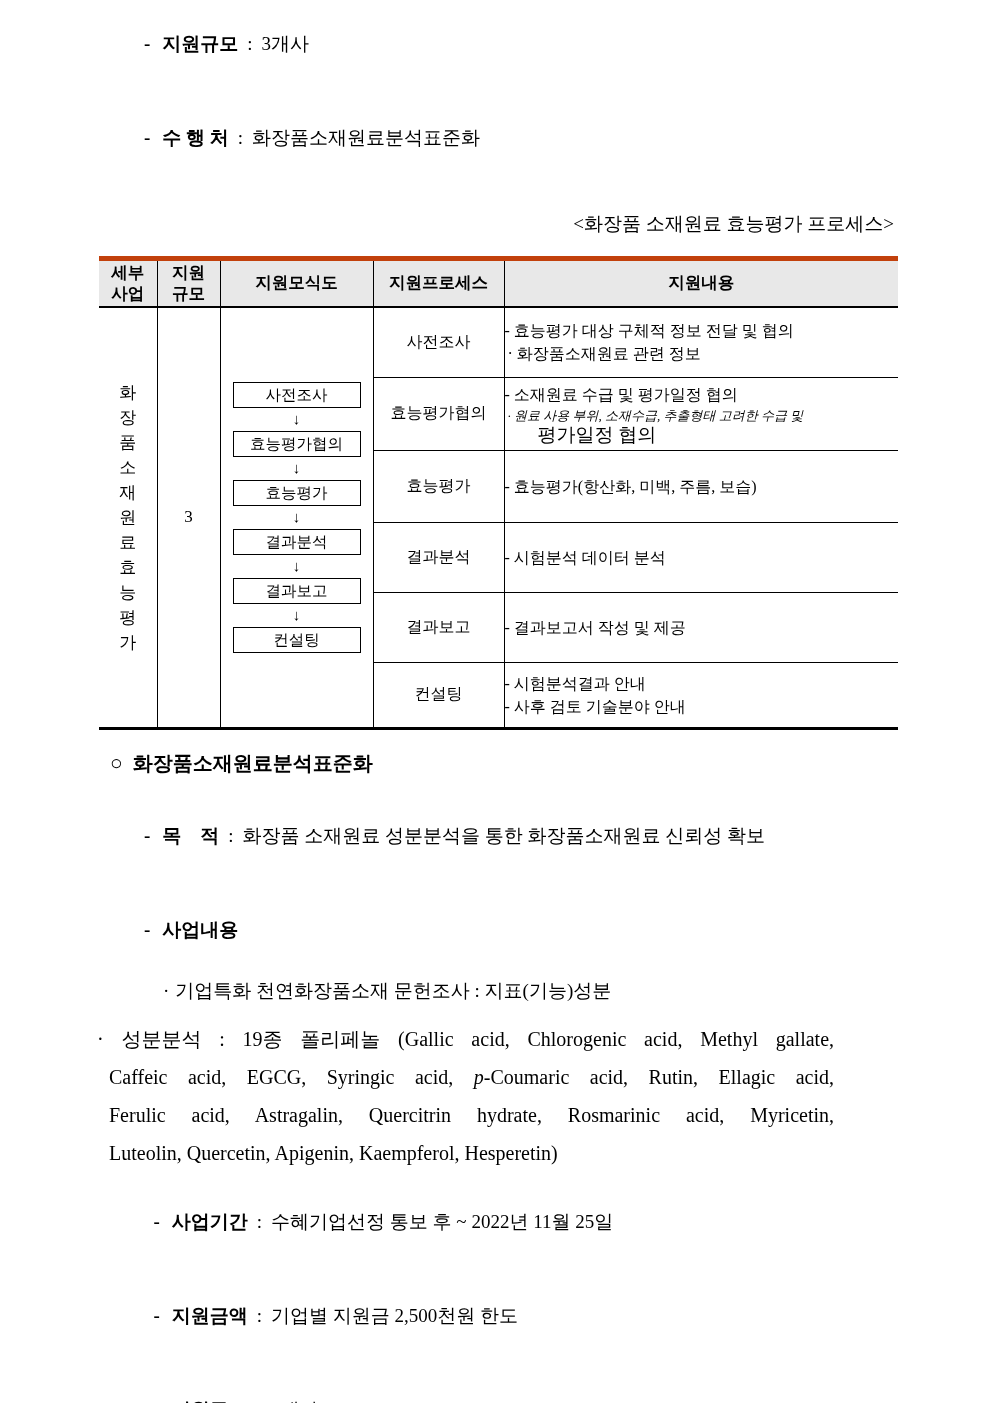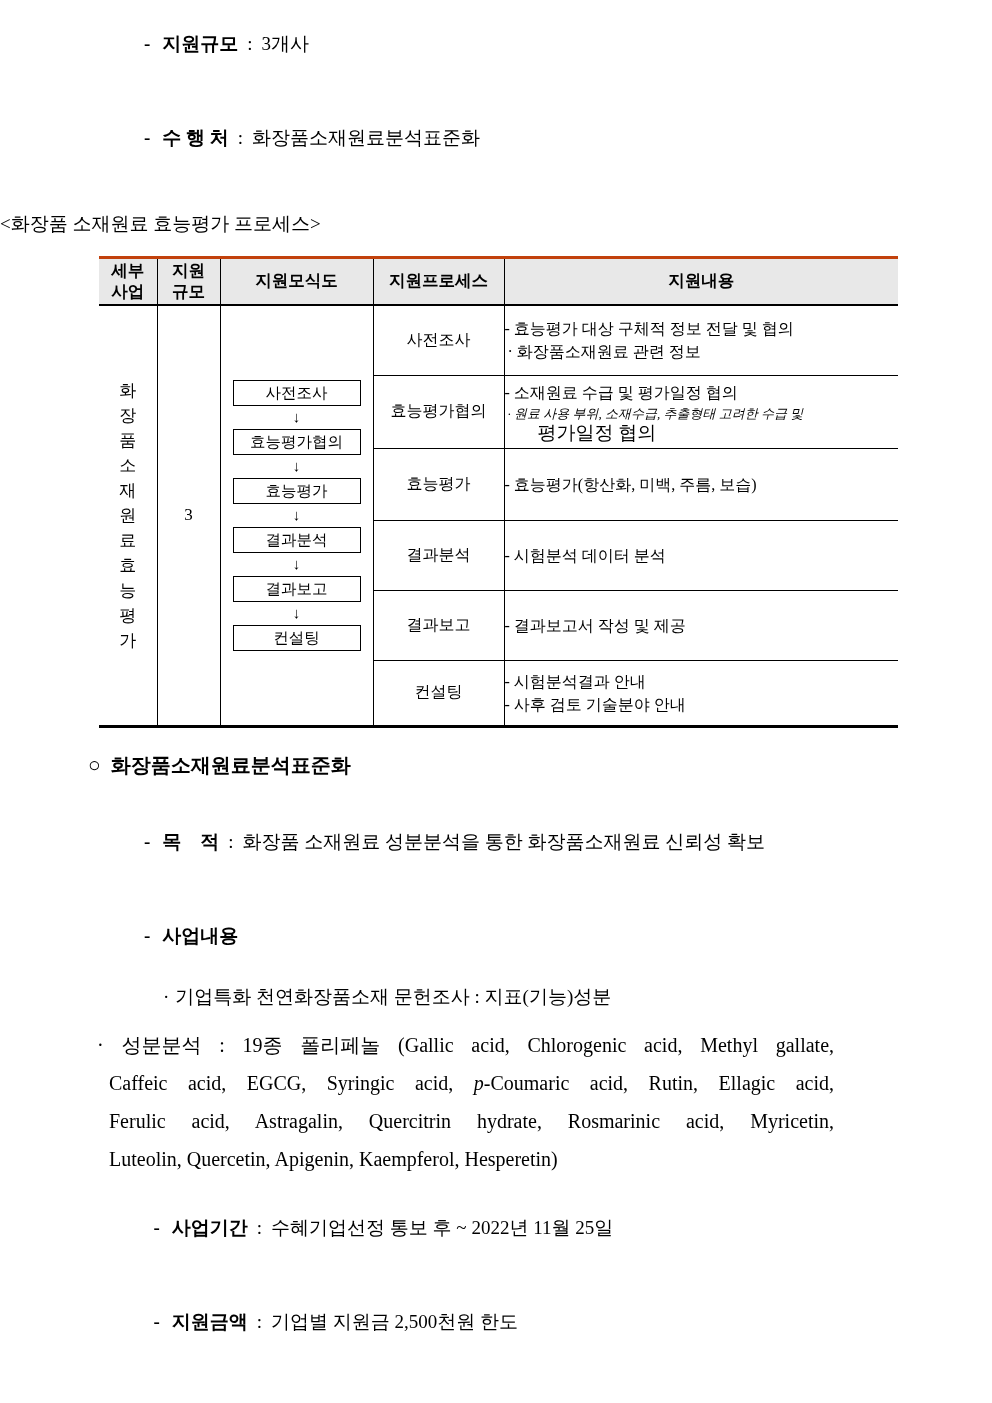--- a/index.html
+++ b/index.html
@@ -12,27 +12,27 @@
   .page { position: relative; width: 894px; height: 1403px; padding-top: 8px; box-sizing: border-box; }
 
   
   .ditem { margin-left: 125px; font-size: 19px; line-height: 24px; white-space: pre-wrap; }
   .ditem .dash { font-weight: bold; margin-right: 12px; }
   .ditem .dlabel { font-weight: bold; white-space: pre-wrap; }
   .ditem .dcolon { margin: 0 9px; }
   .mt22 { margin-top: 22px; }
 
   
-  .tbl-title { text-align: left; font-size: 19px; line-height: 24px; margin-top: 38px; }
+  .tbl-title { text-align: right; font-size: 19px; line-height: 24px; margin-top: 38px; }
 
   
   table.proc {
     border-collapse: collapse; table-layout: fixed;
     margin-left: 99px; width: 799px;
-    border-top: 3px solid #c2410c; border-bottom: 3px solid #000;
+    border-top: 5px solid #c2410c; border-bottom: 3px solid #000;
     margin-top: 20px;
   }
   table.proc th, table.proc td { border: 1px solid #000; padding: 0; vertical-align: middle; }
   table.proc th {
     background: #e8e8e8; font-weight: bold; font-size: 16.5px;
     text-align: center; white-space: pre-line; line-height: 1.25; height: 45px;
     border-bottom: 2px solid #000;
   }
   table.proc th.no-l, table.proc td.no-l { border-left: none; }
   table.proc th.no-r, table.proc td.no-r { border-right: none; }
@@ -53,21 +53,21 @@
   .farrow { font-size: 15px; line-height: 15px; padding: 4px 0; }
 
   td.cell-proc { text-align: center; font-size: 16px; }
   td.cell-cont { font-size: 16px; padding: 4px 4px 4px 8px; }
   td.cell-cont .cline { line-height: 23px; }
   td.cell-cont .sub { padding-left: 3px; }
   td.cell-cont .small { font-size: 13px; line-height: 19px; font-style: italic; }
   td.cell-cont .small2 { font-size: 19px; line-height: 19px; padding-left: 33px; }
 
   
-  .sec-head { margin-left: 88px; margin-top: 20px; font-size: 20px; line-height: 34px; font-weight: bold; }
+  .sec-head { margin-left: 110px; margin-top: 20px; font-size: 20px; line-height: 26px; font-weight: bold; }
   .sec-head .circle { font-weight: normal; font-size: 21px; margin-right: 10px; }
   .purpose { margin-top: 24px; }
   .biz { margin-top: 22px; }
   .bullet-line { margin-left: 163px; margin-top: 14px; font-size: 19px; line-height: 22px; }
   .bullet-line .bmark { margin-right: 6px; }
   .analysis { margin-left: 97px; width: 737px; margin-top: 18px; font-size: 20px; }
   .analysis .aline { line-height: 38px; }
   .analysis .just { text-align: justify; text-align-last: justify; }
   .analysis .indent { margin-left: 12px; }
   .analysis .ital { font-style: italic; }

